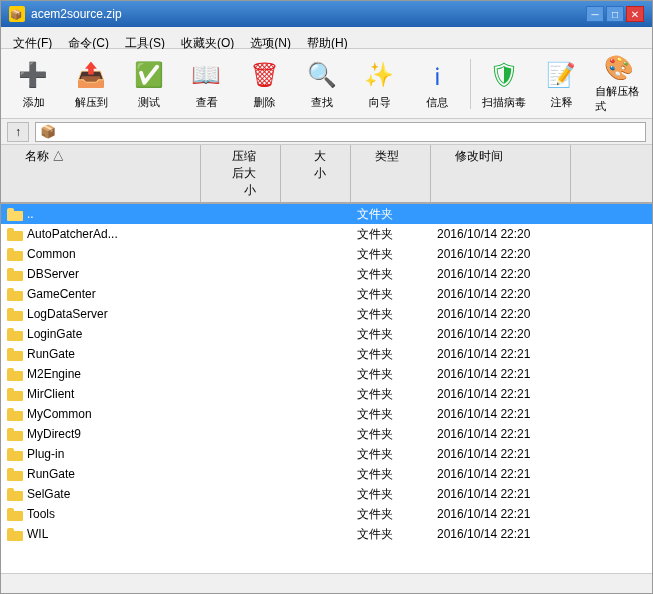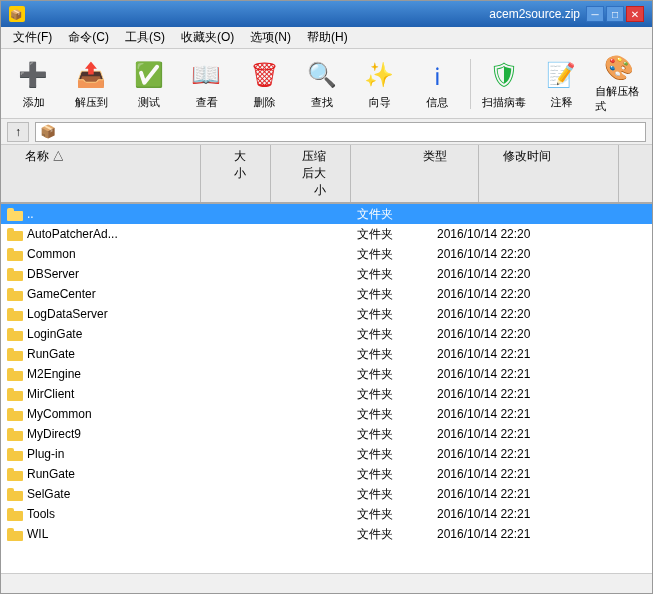--- a/index.html
+++ b/index.html
@@ -35,21 +35,20 @@
       height: 16px;
       background: #ffcc00;
       border-radius: 2px;
       display: flex;
       align-items: center;
       justify-content: center;
       font-size: 10px;
     }
     .title-bar-text {
       flex: 1;
-      text-align: right;
     }
     .title-bar-buttons {
       display: flex;
       gap: 2px;
     }
     .title-btn {
       width: 18px;
       height: 16px;
       background: #5a9ae0;
       border: 1px solid #3070c0;
@@ -59,21 +58,21 @@
       display: flex;
       align-items: center;
       justify-content: center;
     }
     .title-btn.close { background: #e04040; border-color: #c02020; }
 
     .menu-bar {
       background: #f0f0f0;
       border-bottom: 1px solid #ccc;
       display: flex;
-      padding: 0 4px;
+      padding: 6px 4px;
       gap: 0;
       flex-shrink: 0;
       height: 22px;
     }
     .menu-item {
       padding: 2px 8px;
       cursor: pointer;
       font-size: 12px;
       color: #000;
     }
@@ -169,21 +168,21 @@
     .col-header {
       padding: 3px 24px;
       border-right: 1px solid #bbb;
       font-size: 12px;
       cursor: pointer;
       user-select: none;
     }
     .col-name { width: 200px; }
     .col-size { width: 70px; text-align: right; }
     .col-compressed { width: 80px; text-align: right; }
-    .col-type { width: 80px; margin-left: 48px; }
+    .col-type { width: 80px; }
     .col-modified { width: 140px; }
 
     .file-list {
       flex: 1;
       overflow-y: auto;
     }
     .file-row {
       display: flex;
       align-items: center;
       height: 20px;
@@ -334,22 +333,22 @@
     <div class="nav-btn">↑</div>
     <div class="address-input">
       <span style="color:#888; font-size:13px; margin-right:4px;">📦</span>
     </div>
   </div>
 
   <div class="file-area">
 
     <div class="file-header">
       <div class="col-header col-name">名称 △</div>
+      <div class="col-header col-compressed">压缩后大小</div>
       <div class="col-header col-size">大小</div>
-      <div class="col-header col-compressed">压缩后大小</div>
       <div class="col-header col-type">类型</div>
       <div class="col-header col-modified">修改时间</div>
     </div>
 
     <div class="file-list" id="file-list">
     <div class="file-row selected">
     <div class="file-cell name">
             <span class="folder-icon selected"></span>
             <span style="font-size:12px;">..</span>
           </div>

